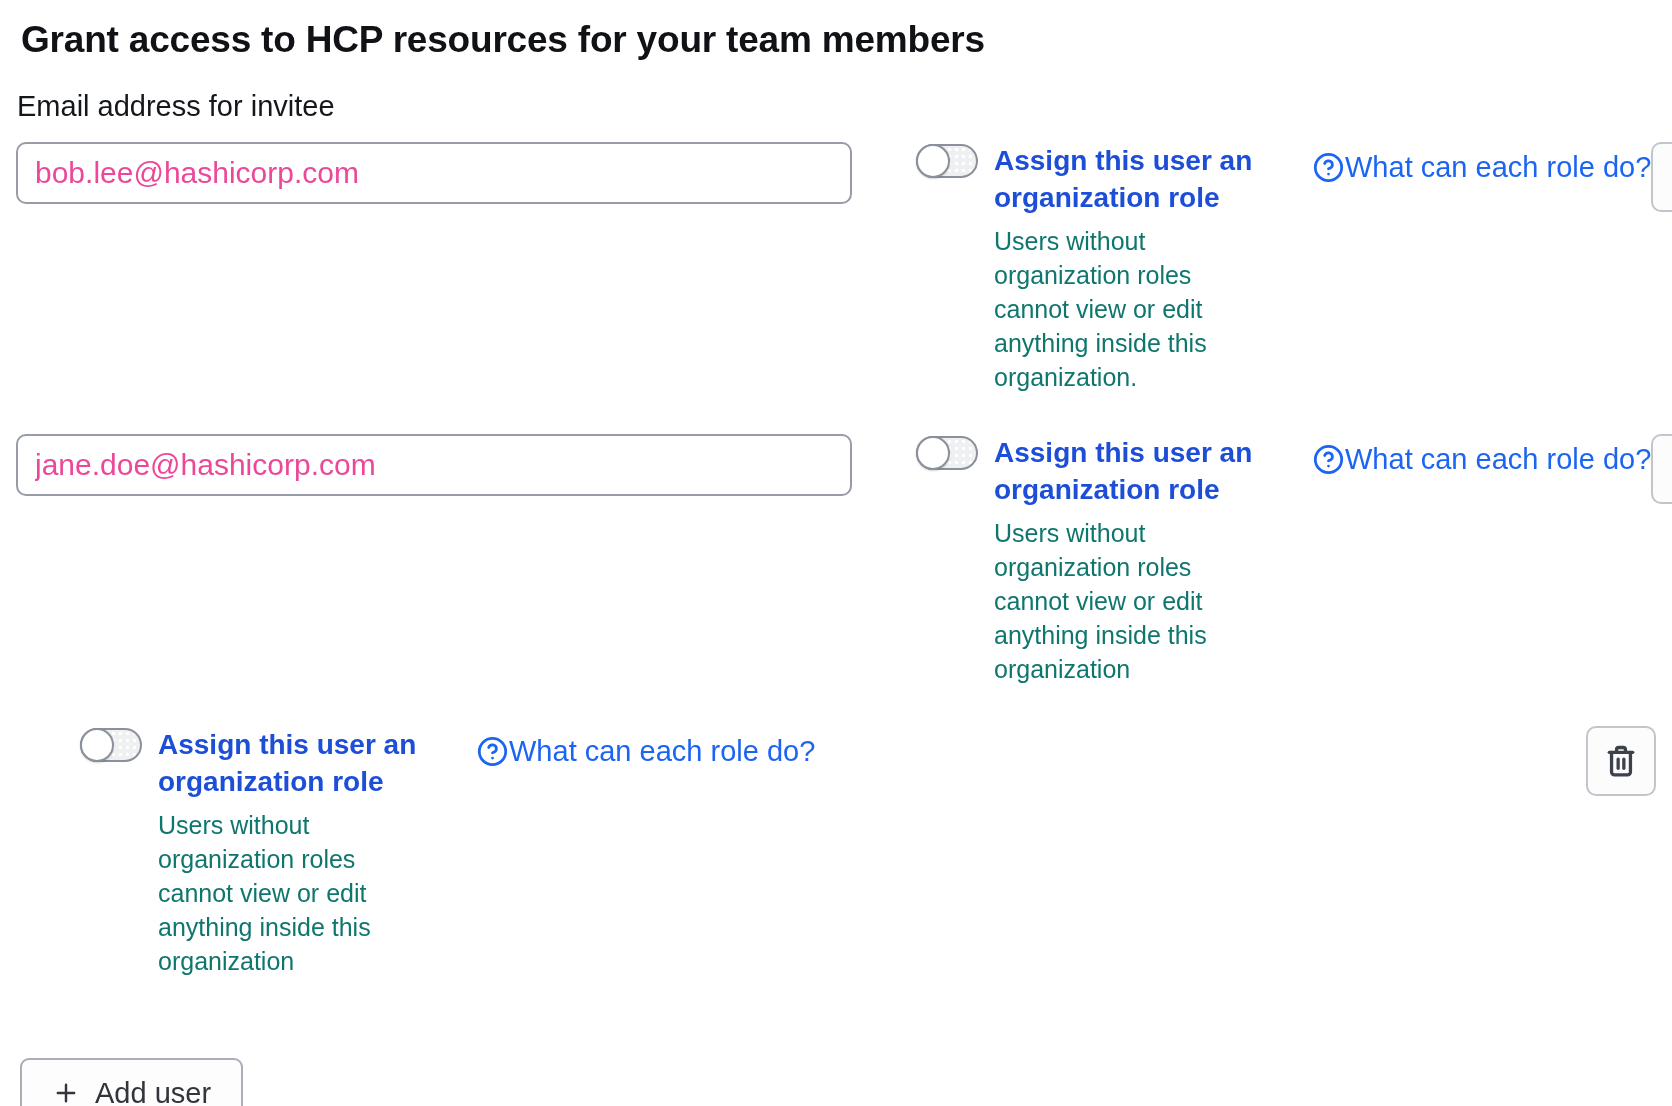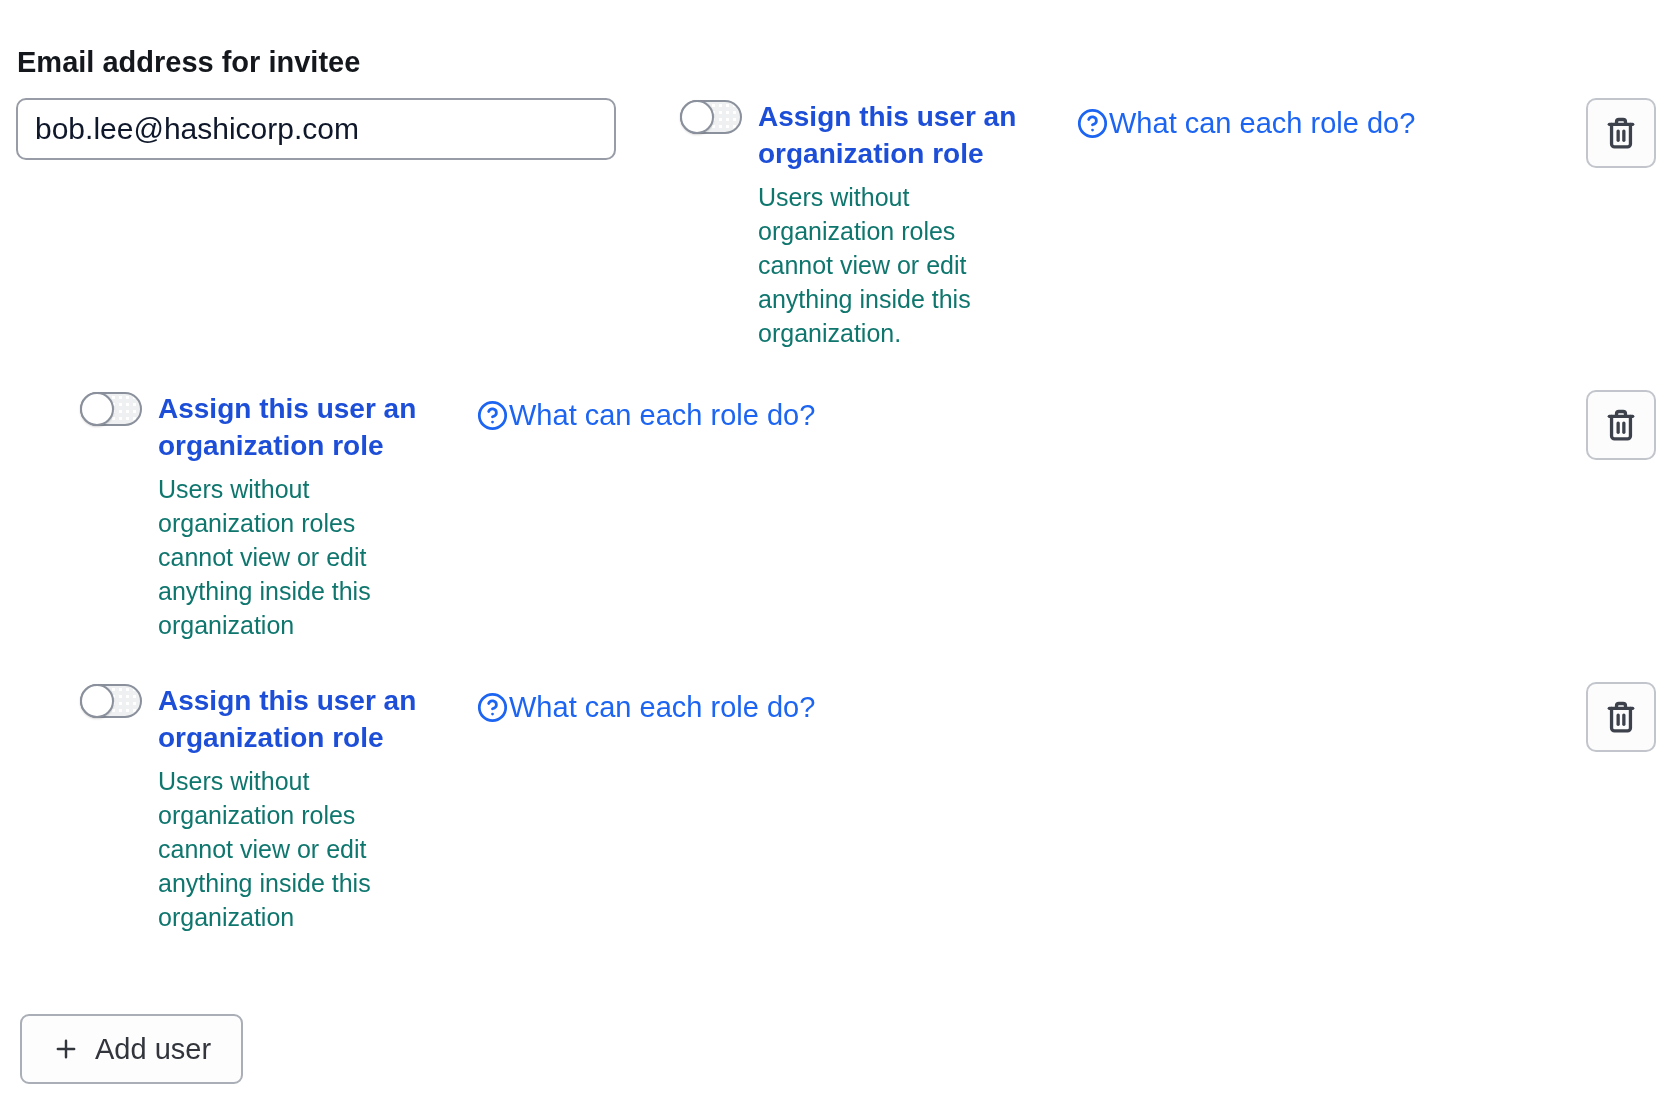--- a/index.html
+++ b/index.html
@@ -14,35 +14,35 @@
 
   .page-title {
     margin: 0 0 0 5px;
     font-size: 37px; line-height: 44px;
     font-weight: 700; color: #101216;
     letter-spacing: -0.2px;
   }
   .email-label {
     margin: 26px 0 0 1px;
     font-size: 29px; line-height: 36px;
-    font-weight: 700; color: #14171c;
+    font-weight: 400; color: #14171c;
   }
   .rows { margin-top: 18px; }
 
   .invite-row {
     display: flex; align-items: flex-start;
     min-height: 252px;
     margin-bottom: 40px;
   }
   .email-input {
-    flex: none; width: 600px; height: 62px;
+    flex: none; width: 836px; height: 62px;
     border: 2px solid #979ca6; border-radius: 10px;
     padding: 0 17px; font-size: 30px;
     font-family: "Liberation Sans", sans-serif;
-    color: #0f172a; background: #fff; outline: none;
+    color: #ec4899; background: #fff; outline: none;
   }
 
   .toggle {
     flex: none; position: relative;
     margin-left: 64px; margin-top: 2px;
     width: 62px; height: 34px;
     border: 2px solid #8b919c; border-radius: 17px;
     background-color: #eef0f1;
     background-image: radial-gradient(#ffffff 1.6px, rgba(255,255,255,0) 1.7px);
     background-size: 7px 7px;
@@ -98,20 +98,21 @@
     font-size: 29px; color: #32353c;
     cursor: pointer;
   }
   .add-user-btn svg { display: block; }
 </style>
 </head>
 <body>
 
 <div class="page">
 
+  <h1 class="page-title">Grant access to HCP resources for your team members</h1>
 
   <div class="email-label">Email address for invitee</div>
 
   <div class="rows">
   <div class="invite-row">
 
     <input class="email-input" type="text" value="bob.lee@hashicorp.com" style="">
 
     <button class="toggle" type="button" role="switch" aria-checked="false">
       <span class="knob"></span>
@@ -144,20 +145,21 @@
           <path d="M10.1 10.7v6.2"></path>
           <path d="M13.9 10.7v6.2"></path>
         </svg>
       </span>
     </button>
 
   </div>
 
   <div class="invite-row">
 
+    <input class="email-input" type="text" value="jane.doe@hashicorp.com" style="">
 
     <button class="toggle" type="button" role="switch" aria-checked="false">
       <span class="knob"></span>
     </button>
 
     <div class="assign-col">
       <div class="assign-label">Assign this user an organization role</div>
       <div class="assign-help">Users without organization roles cannot view or edit anything inside this organization</div>
     </div>
 

